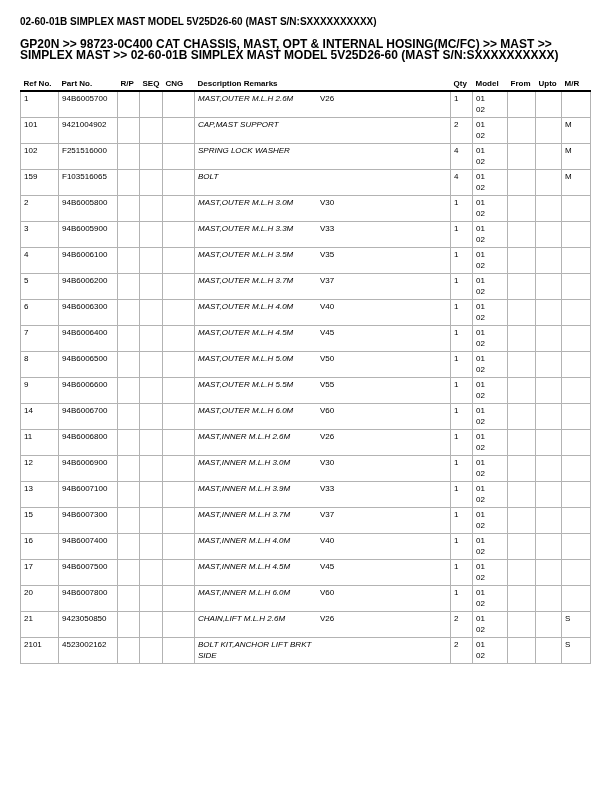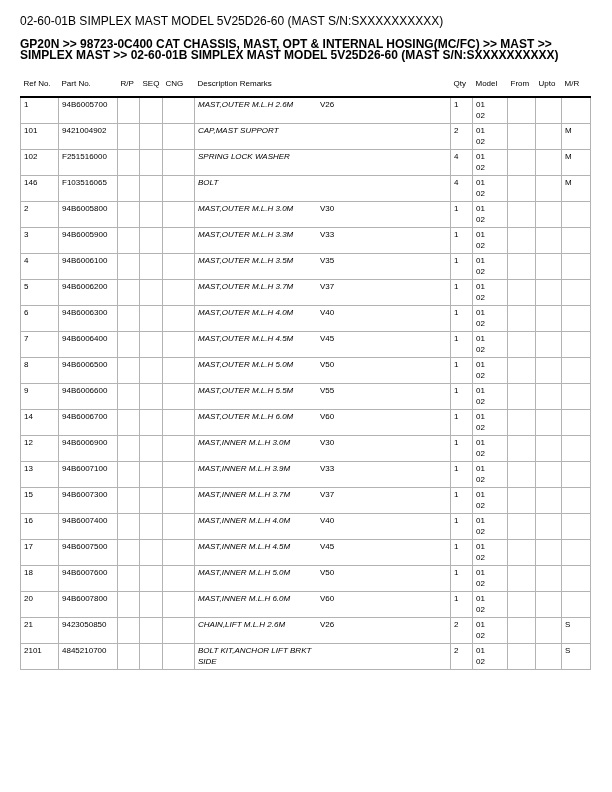--- a/index.html
+++ b/index.html
@@ -9,43 +9,43 @@
     font-family: "Liberation Sans", sans-serif;
     color: #000000;
   }
   body {
     width: 612px;
     height: 792px;
     position: relative;
     overflow: hidden;
   }
   .doc-title {
-    font-size: 12px;
-    font-weight: normal;
+    font-size: 10px;
+    font-weight: bold;
     margin: 16px 22px 0 20px;
     line-height: 11px;
   }
   .breadcrumb {
     font-size: 12px;
     font-weight: bold;
     margin: 12px 22px 0 20px;
     line-height: 11px;
   }
   table.parts-table {
     border-collapse: collapse;
     table-layout: fixed;
     width: 570px;
     margin: 16px 22px 0 20px;
     font-size: 8px;
   }
   table.parts-table th {
     text-align: left;
-    font-weight: normal;
+    font-weight: bold;
     font-size: 8px;
-    padding: 2px 3px 8px 3px;
+    padding: 2px 3px 2px 3px;
     border-bottom: 2px solid #000000;
     white-space: nowrap;
     overflow: hidden;
   }
   table.parts-table td {
     border: 1px solid #b3b3b3;
     vertical-align: top;
     padding: 2px 3px;
     line-height: 10.5px;
     overflow: hidden;
@@ -153,21 +153,21 @@
         <td>4</td>
         <td>
           <div>01</div>
           <div>02</div>
         </td>
         <td></td>
         <td></td>
         <td>M</td>
       </tr>
       <tr>
-        <td>146</td>
+        <td>159</td>
         <td>F103516065</td>
         <td></td>
         <td></td>
         <td></td>
         <td><span class="desc">BOLT</span><span class="remark"></span></td>
         <td>4</td>
         <td>
           <div>01</div>
           <div>02</div>
         </td>
@@ -313,20 +313,36 @@
         <td>1</td>
         <td>
           <div>01</div>
           <div>02</div>
         </td>
         <td></td>
         <td></td>
         <td></td>
       </tr>
       <tr>
+        <td>11</td>
+        <td>94B6006800</td>
+        <td></td>
+        <td></td>
+        <td></td>
+        <td><span class="desc">MAST,INNER M.L.H 2.6M</span><span class="remark">V26</span></td>
+        <td>1</td>
+        <td>
+          <div>01</div>
+          <div>02</div>
+        </td>
+        <td></td>
+        <td></td>
+        <td></td>
+      </tr>
+      <tr>
         <td>12</td>
         <td>94B6006900</td>
         <td></td>
         <td></td>
         <td></td>
         <td><span class="desc">MAST,INNER M.L.H 3.0M</span><span class="remark">V30</span></td>
         <td>1</td>
         <td>
           <div>01</div>
           <div>02</div>
@@ -393,36 +409,20 @@
         <td>1</td>
         <td>
           <div>01</div>
           <div>02</div>
         </td>
         <td></td>
         <td></td>
         <td></td>
       </tr>
       <tr>
-        <td>18</td>
-        <td>94B6007600</td>
-        <td></td>
-        <td></td>
-        <td></td>
-        <td><span class="desc">MAST,INNER M.L.H 5.0M</span><span class="remark">V50</span></td>
-        <td>1</td>
-        <td>
-          <div>01</div>
-          <div>02</div>
-        </td>
-        <td></td>
-        <td></td>
-        <td></td>
-      </tr>
-      <tr>
         <td>20</td>
         <td>94B6007800</td>
         <td></td>
         <td></td>
         <td></td>
         <td><span class="desc">MAST,INNER M.L.H 6.0M</span><span class="remark">V60</span></td>
         <td>1</td>
         <td>
           <div>01</div>
           <div>02</div>
@@ -442,21 +442,21 @@
         <td>
           <div>01</div>
           <div>02</div>
         </td>
         <td></td>
         <td></td>
         <td>S</td>
       </tr>
       <tr>
         <td>2101</td>
-        <td>4845210700</td>
+        <td>4523002162</td>
         <td></td>
         <td></td>
         <td></td>
         <td><span class="desc">BOLT KIT,ANCHOR LIFT BRKT SIDE</span><span class="remark"></span></td>
         <td>2</td>
         <td>
           <div>01</div>
           <div>02</div>
         </td>
         <td></td>

